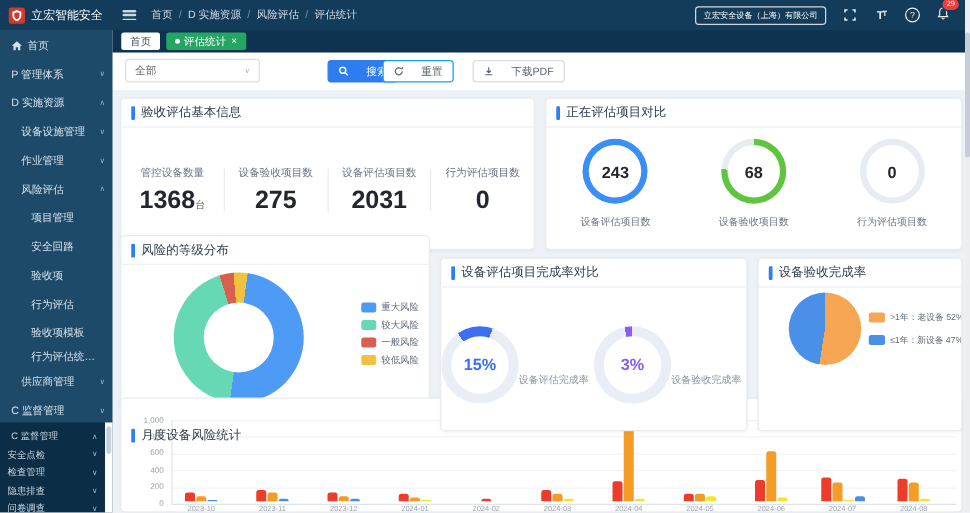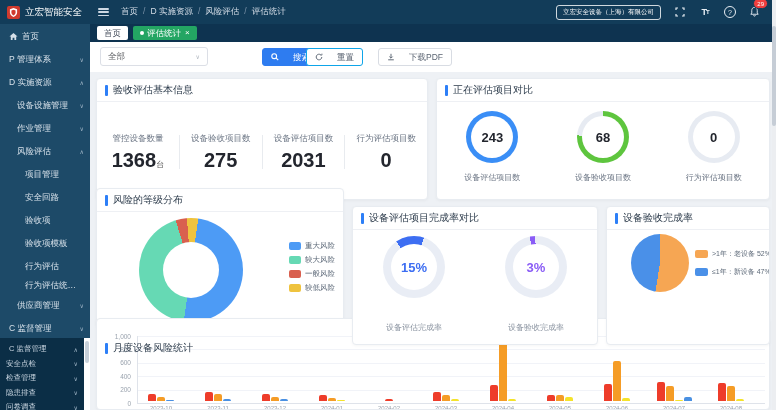--- a/index.html
+++ b/index.html
@@ -84,21 +84,21 @@
   
   .rings{display:flex;padding-top:9px}
   .ring-col{flex:1;display:flex;flex-direction:column;align-items:center}
   .pring{width:52px;height:52px;border-radius:50%;position:relative;display:flex;align-items:center;justify-content:center}
   .pring .hole{position:absolute;inset:5px;background:#fff;border-radius:50%}
   .pring.big{width:62px;height:62px}
   .pring.big .hole{inset:8px}
   .ring-num{position:relative;font-size:13px;font-weight:bold;color:#23262e;z-index:1}
   .ring-label{font-size:8px;color:#6b7584;margin-top:9px;white-space:nowrap}
   .cmp{display:flex;height:117px}
-  .cmp-col{flex:1;display:flex;flex-direction:column;align-items:center;padding-top:6px}
+  .cmp-col{flex:1;display:flex;flex-direction:row;align-items:center;padding-top:6px}
   .cmp-label{font-size:8px;color:#8a93a0;margin-top:24px;white-space:nowrap}
   
   .donut{position:absolute;left:42px;top:29px;width:104px;height:104px;border-radius:50%}
   .donut .hole{position:absolute;inset:24px;background:#fff;border-radius:50%}
   .pie{position:absolute;left:24px;top:27px;width:58px;height:58px;border-radius:50%}
   .legend-v{position:absolute;display:flex;flex-direction:column}
   .legend-item{display:flex;align-items:center;gap:4px;cursor:pointer}
   .legend-swatch{border-radius:2px;flex:none}
   .legend-label{color:#5f6b7a;white-space:nowrap}
   .lg-c{left:192px;top:52px;gap:4px}
@@ -208,24 +208,24 @@
       <div class="sb-item lvl2">
         <span>项目管理</span>
       </div>
       <div class="sb-item lvl2">
         <span>安全回路</span>
       </div>
       <div class="sb-item lvl2">
         <span>验收项</span>
       </div>
       <div class="sb-item lvl2">
+        <span>行为评估</span>
+      </div>
+      <div class="sb-item lvl2">
         <span>验收项模板</span>
-      </div>
-      <div class="sb-item lvl2">
-        <span>行为评估</span>
       </div>
       <div class="sb-item lvl2 small">
         <span>行为评估统…</span>
       </div>
       <div class="sb-item lvl1">
         <span>供应商管理</span>
         <span class="chev">∨</span>
       </div>
       <div class="sb-item lvl0">
         <span>C 监督管理</span>

